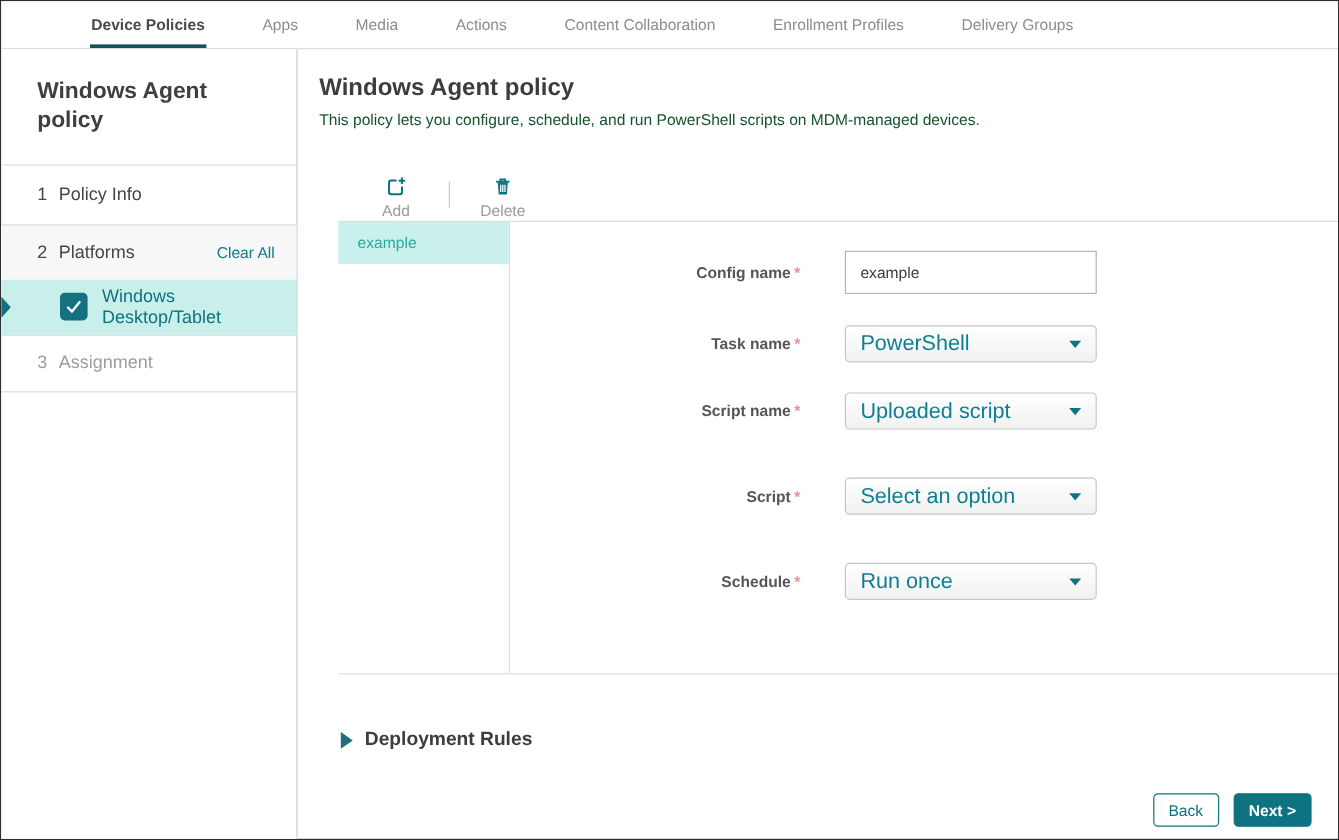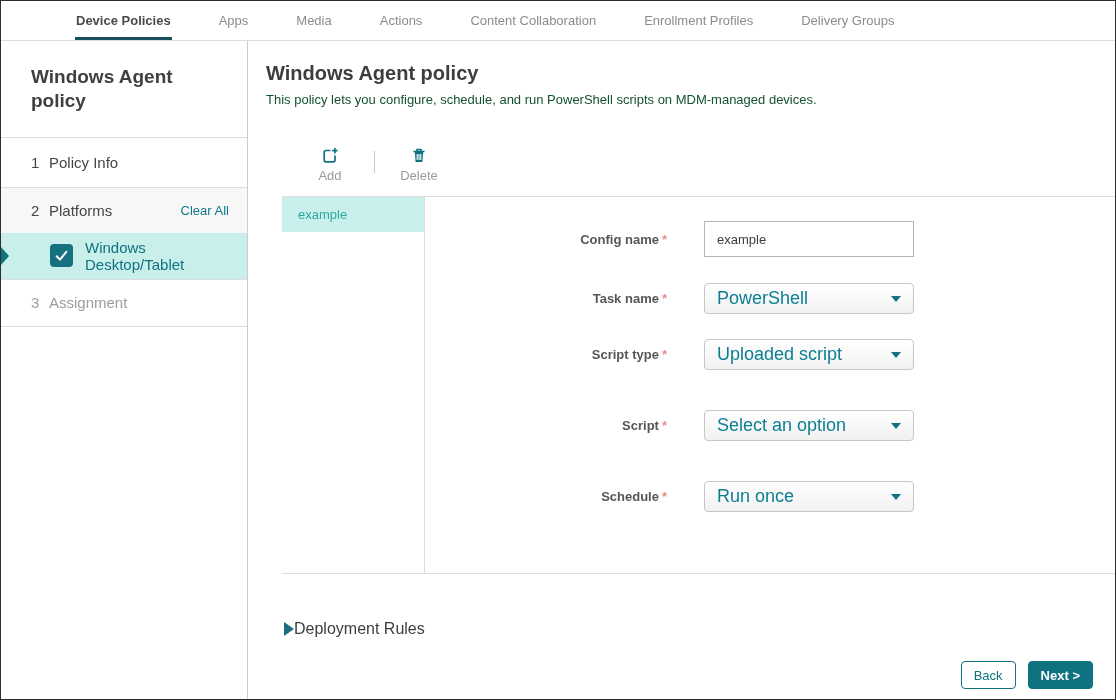--- a/index.html
+++ b/index.html
@@ -35,39 +35,39 @@
   
   .main { flex:1; position:relative; }
   .page-title { font-size:20px; font-weight:bold; color:#3d3d3d; margin:21px 0 0 18px; }
   .page-desc { font-size:13px; color:#14532d; margin:7px 0 0 18px; }
 
   .toolbar { display:flex; align-items:center; margin:40px 0 0 60px; }
   .tool-btn { display:flex; flex-direction:column; align-items:center; cursor:pointer; width:44px; }
   .tool-btn .lbl { font-size:13px; color:#9b9b9b; margin-top:3px; }
   .tool-sep { width:1px; height:22px; background:#c9c9c9; margin:0 22px; align-self:flex-start; margin-top:4px; }
 
-  .panel { margin-left:34px; margin-top:13px; height:378px; border-top:1px solid #ddd; border-bottom:1px solid #ddd; display:flex; }
+  .panel { margin-left:34px; margin-top:1px; height:378px; border-top:1px solid #ddd; border-bottom:1px solid #ddd; display:flex; }
   .config-list { width:143px; flex:none; border-right:1px solid #ddd; }
   .config-item { height:35px; line-height:35px; padding-left:16px; font-size:13px; color:#2fa99e; background:#c9f0ec; cursor:pointer; }
 
   .form-col { flex:1; padding-top:24px; }
   .form-row { display:flex; align-items:center; }
   .form-label { width:242px; text-align:right; font-size:13px; font-weight:bold; color:#565656; flex:none; }
   .req { color:#ec8f8f; margin-left:3px; }
   .form-field { margin-left:37px; width:210px; }
   .text-input { width:210px; height:36px; border:1px solid #b5b5b5; padding:0 12px; font-size:13px; color:#3c3c3c; font-family:"Liberation Sans", sans-serif; background:#fff; }
   .dropdown { width:210px; height:31px; border:1px solid #c6c6c6; border-radius:4px;
     background:linear-gradient(#ffffff,#f1f1f1); display:flex; align-items:center; padding:0 12px; cursor:pointer; }
   .dropdown .val { font-size:18px; color:#0d7f91; }
   .caret { margin-left:auto; width:0; height:0; border-left:5px solid transparent; border-right:5px solid transparent; border-top:6px solid #0f7280; }
   .mb26 { margin-bottom:26px; } .mb25 { margin-bottom:25px; } .mb40 { margin-bottom:40px; }
 
   .deploy-row { display:flex; align-items:center; margin:46px 0 0 36px; cursor:pointer; }
   .deploy-tri { width:0; height:0; border-top:7px solid transparent; border-bottom:7px solid transparent; border-left:10px solid #1d6e7f; flex:none; }
-  .deploy-label { font-size:16px; font-weight:normal; color:#3d3d3d; }
+  .deploy-label { font-size:16px; font-weight:bold; color:#3d3d3d; margin-left:10px; }
 
   .footer { position:absolute; right:22px; bottom:11px; display:flex; gap:12px; }
   .btn { height:28px; border-radius:4px; font-size:13px; font-family:"Liberation Sans", sans-serif; cursor:pointer; padding:0 12px; }
   .btn-back { background:#fff; border:1px solid #0f7280; color:#0f7280; }
   .btn-next { background:#0f7280; border:1px solid #0f7280; color:#fff; font-weight:bold; }
 </style>
 </head>
 <body>
 
 <div class="screen">
@@ -161,21 +161,21 @@
             <span class="form-field">
               <span class="dropdown">
                 <span class="val">PowerShell</span>
                 <span class="caret"></span>
               </span>
             </span>
           </div>
 
           <div class="form-row mb40">
             <span class="form-label">
-              <span>Script type</span><span class="req">*</span>
+              <span>Script name</span><span class="req">*</span>
             </span>
             <span class="form-field">
               <span class="dropdown">
                 <span class="val">Uploaded script</span>
                 <span class="caret"></span>
               </span>
             </span>
           </div>
 
           <div class="form-row mb40">

